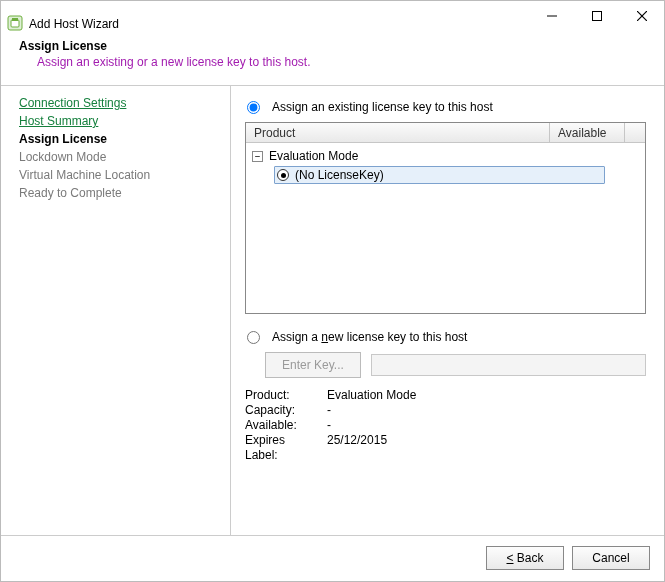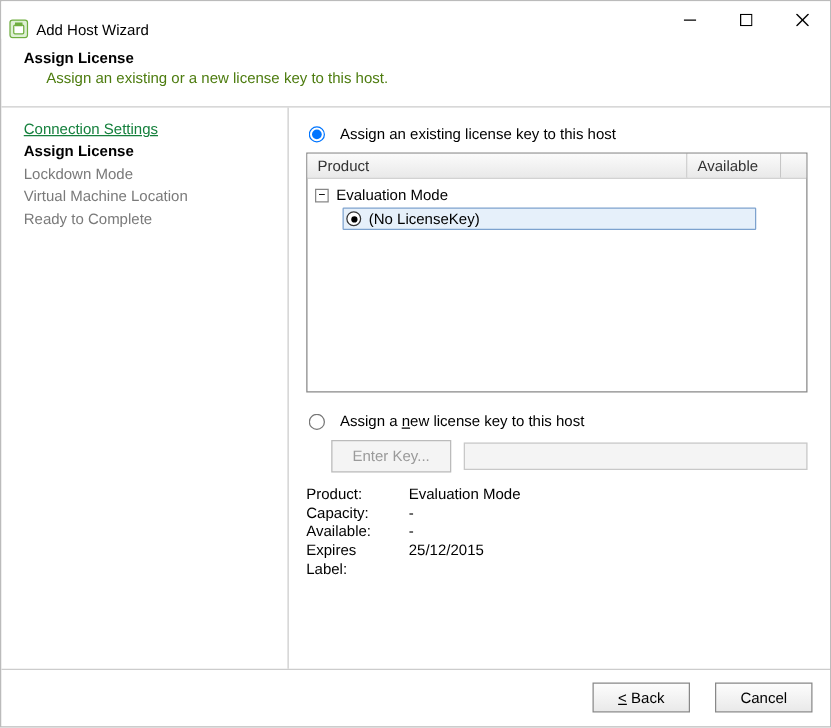--- a/index.html
+++ b/index.html
@@ -31,21 +31,21 @@
     width: 45px; height: 30px;
     display: flex; align-items: center; justify-content: center;
     cursor: default;
   }
   .win-btn svg { display:block; }
   .header {
     padding: 8px 0 16px 18px;
     border-bottom: 1px solid #ccc;
   }
   .header-title { font-weight: bold; margin-bottom: 2px; }
-  .header-subtitle { padding-left: 18px; color: #4d7c0f; }
+  .header-subtitle { padding-left: 18px; color: #a21caf; }
   .body {
     display: flex;
     height: calc(582px - 30px - 58px - 44px);
     border-bottom: 1px solid #ccc;
   }
   .sidebar {
     width: 230px;
     padding: 8px 10px 8px 18px;
     border-right: 1px solid #ccc;
   }
@@ -131,21 +131,21 @@
     grid-template-columns: 70px auto;
     row-gap: 1px;
     column-gap: 12px;
     font-size: 12px;
   }
   .footer {
     height: 44px;
     display: flex;
     align-items: center;
     justify-content: flex-end;
-    gap: 20px;
+    gap: 8px;
     padding-right: 14px;
   }
   .btn {
     min-width: 78px;
     height: 24px;
     border: 1px solid #888;
     background: linear-gradient(#fdfdfd,#e9e9e9);
     padding: 0 14px;
     display:flex; align-items:center; justify-content:center;
     cursor: default;
@@ -184,20 +184,21 @@
 </div>
 
 <div class="header">
   <div class="header-title">Assign License</div>
   <div class="header-subtitle">Assign an existing or a new license key to this host.</div>
 </div>
 
 <div class="body">
   <div class="sidebar">
     <div class="step link">Connection Settings</div>
+    <div class="step link">Host Summary</div>
     <div class="step current">Assign License</div>
     <div class="step future">Lockdown Mode</div>
     <div class="step future">Virtual Machine Location</div>
     <div class="step future">Ready to Complete</div>
   </div>
 
   <div class="main">
 
     <div class="radio-row">
       <input type="radio" checked="" style="">

